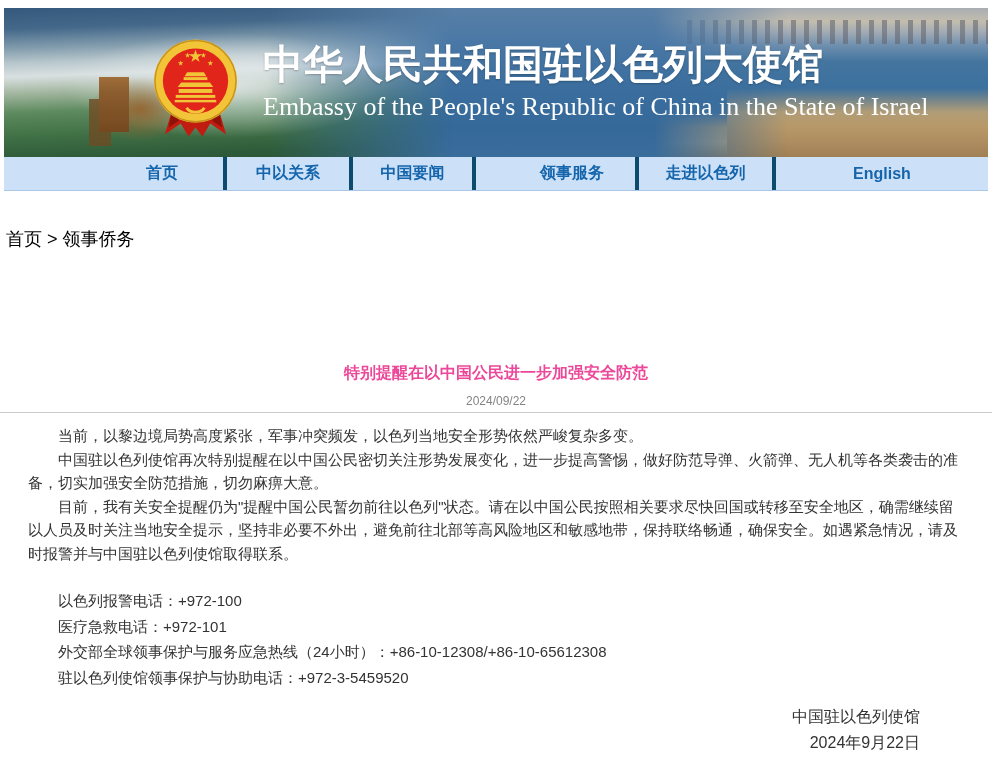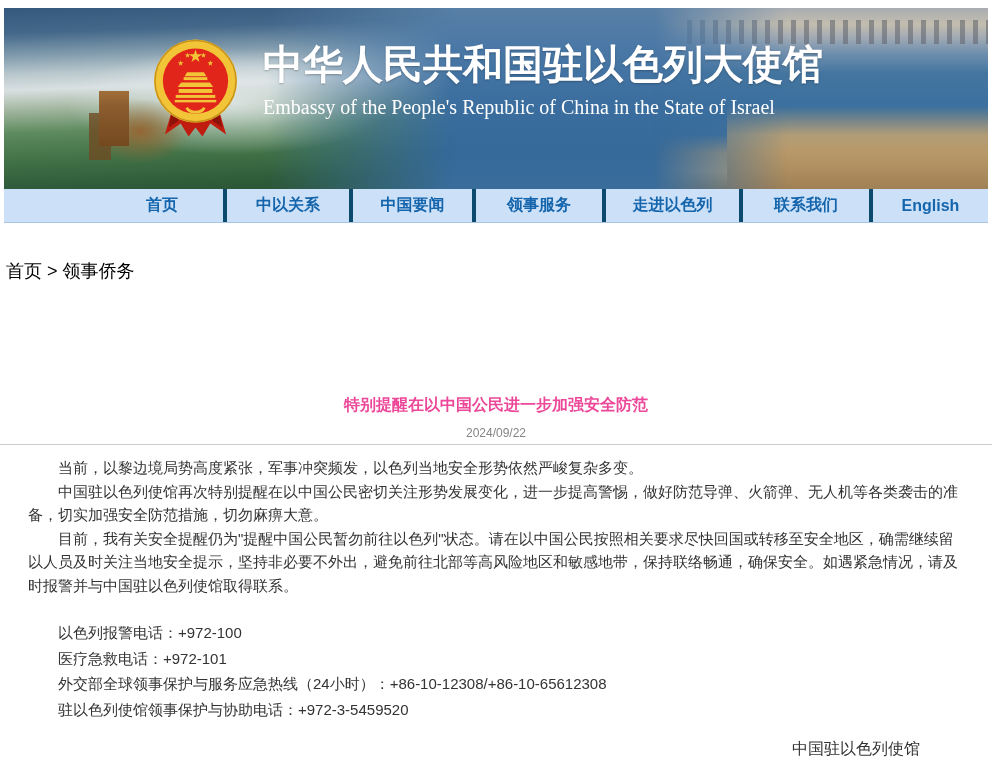--- a/index.html
+++ b/index.html
@@ -9,21 +9,21 @@
     overflow: hidden;
     background: #fff;
     font-family: "Liberation Sans", "DejaVu Sans", sans-serif;
     color: #333;
   }
 
   
   .banner {
     position: relative;
     margin: 8px 4px 0;
-    height: 181px;
+    height: 149px;
     overflow: hidden;
     background: linear-gradient(180deg, #587fa6 0%, #4a78a6 22%, #3c6f9f 50%, #35699a 80%, #3a6d9c 100%);
   }
   .banner-left {
     position: absolute; left: 0; top: 0; bottom: 0; width: 46%;
     background:
       radial-gradient(70px 45px at 30% 68%, rgba(150,100,48,.95), rgba(150,100,48,0) 72%),
       radial-gradient(220px 70px at 50% 52%, rgba(228,234,236,.85), rgba(228,234,236,0) 75%),
       linear-gradient(178deg, #35597c 0%, #44688a 13%, #7e99ab 24%, #b9c8cd 34%, #d9e0e1 42%, #a3b7a0 52%, #5d8a5e 64%, #417146 78%, #2e5b39 92%, #2a5435 100%);
     -webkit-mask-image: linear-gradient(90deg, #000 58%, transparent 99%);
@@ -55,40 +55,40 @@
   .emblem svg { width: 100%; height: 100%; display: block; }
   .banner-titles { position: absolute; left: 259px; top: 33px; color: #fff; }
   .banner-title-cn {
     font-size: 40px; font-weight: bold; line-height: 46px; letter-spacing: 0px;
     text-shadow: 0 1px 2px rgba(0,0,0,.25);
     white-space: nowrap;
   }
   .banner-title-en {
     margin-top: 8px;
     font-family: "Liberation Serif", "DejaVu Serif", serif;
-    font-size: 20px; line-height: 24px; white-space: nowrap;
+    font-size: 26px; line-height: 24px; white-space: nowrap;
   }
 
   
   .nav {
     margin: 0 4px;
     height: 33px;
     background: #cce1f7;
     display: flex; align-items: stretch;
     border-bottom: 1px solid #a9c6e5;
   }
   .nav-spacer { width: 97px; }
   .nav-item {
     display: flex; align-items: center; justify-content: center;
     font-size: 16px; font-weight: bold; color: #1565ad;
     text-decoration: none; cursor: pointer; white-space: nowrap;
   }
   .nav-item:not(.first) { border-left: 4px solid #0c4a6e; }
   .w1 { width: 122px; } .w2 { width: 122px; } .w3 { width: 119px; }
-  .w4 { width: 126px; } .w5 { width: 133px; } .w6 { width: 126px; }
+  .w4 { width: 126px; padding-left: 33px; } .w5 { width: 133px; } .w6 { width: 126px; }
   .w7 { flex: 1; }
 
   
   .breadcrumb { margin: 36px 6px 0; font-size: 18px; color: #000; }
   .breadcrumb a { color: #000; text-decoration: none; cursor: pointer; }
   .breadcrumb .sep { margin: 0 5px; }
 
   
   .article { padding: 0 28px; }
   .article-title {
@@ -152,21 +152,20 @@
     </div>
   </div>
 
   <div class="nav">
     <div class="nav-spacer"></div>
     <a class="nav-item first w1">首页</a>
     <a class="nav-item w2">中以关系</a>
     <a class="nav-item w3">中国要闻</a>
     <a class="nav-item w4">领事服务</a>
     <a class="nav-item w5">走进以色列</a>
-    <a class="nav-item w6">联系我们</a>
     <a class="nav-item w7">English</a>
   </div>
 
   <div class="breadcrumb">
     <a>首页</a><span class="sep">&gt;</span><a>领事侨务</a>
   </div>
 
   <div class="article">
     <h1 class="article-title">特别提醒在以中国公民进一步加强安全防范</h1>
     <div class="article-date">2024/09/22</div>

